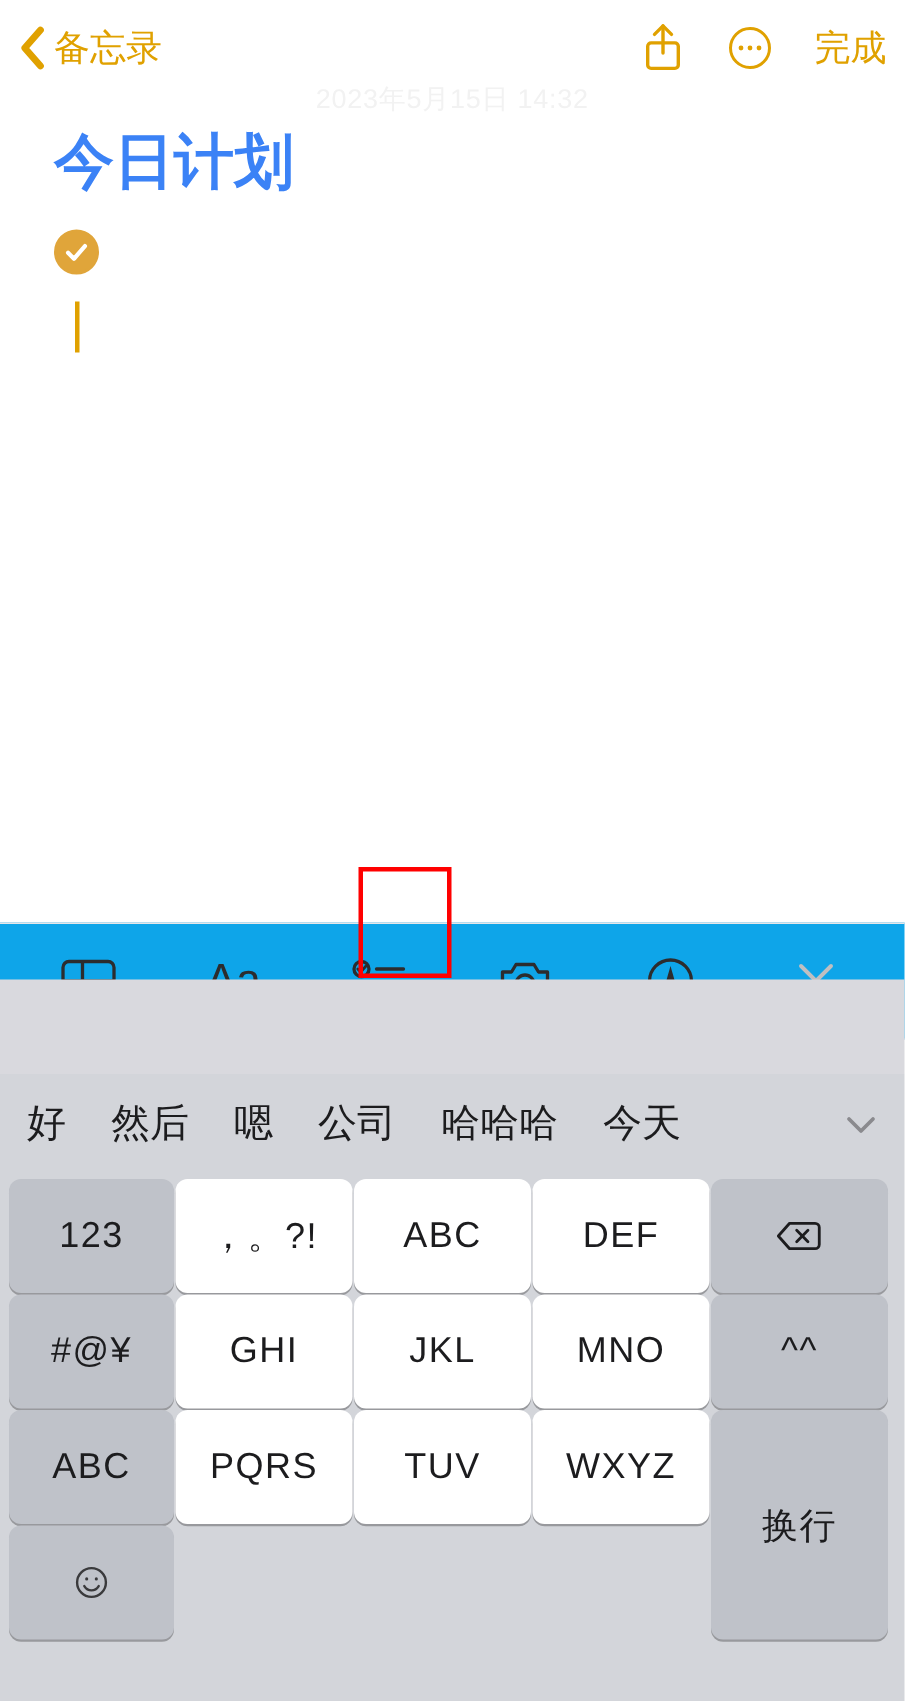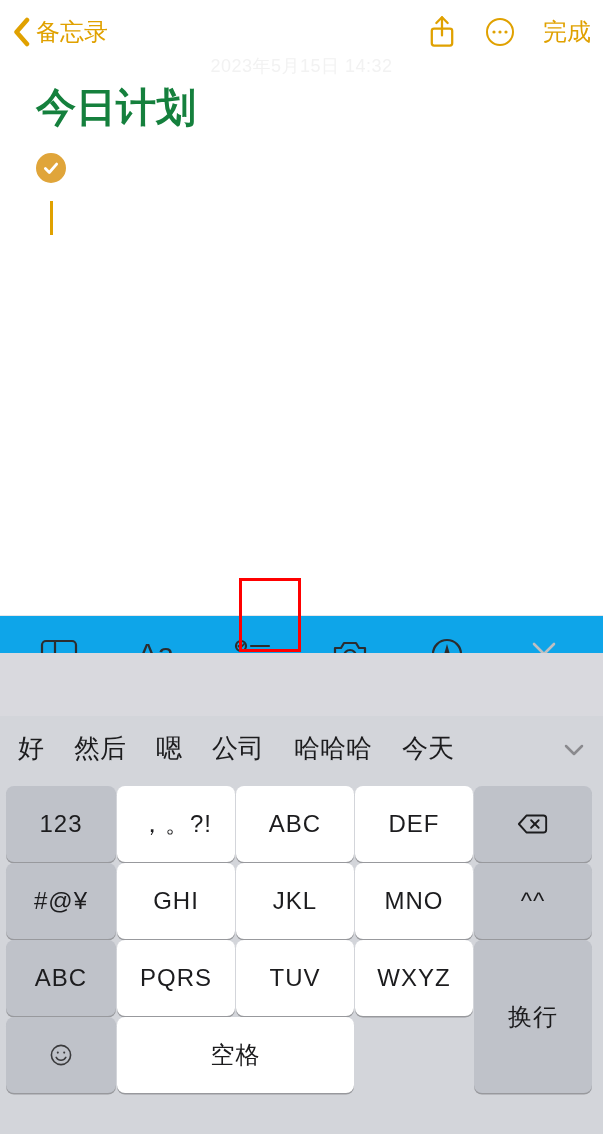--- a/index.html
+++ b/index.html
@@ -10,21 +10,21 @@
     .nav-left { display: flex; align-items: center; color: #e0a100; font-size: 24px; }
     .back-chevron { width: 18px; height: 30px; }
     .back-label { margin-left: 6px; }
     .nav-right { display: flex; align-items: center; gap: 28px; }
     .nav-icon { width: 30px; height: 30px; display: flex; align-items: center; justify-content: center; color: #e0a100; }
     .done-btn { color: #e0a100; font-size: 24px; font-weight: 500; }
     .date-stamp { position: absolute; top: 54px; left: 0; right: 0; text-align: center; font-size: 18px; color: #f2f2f2; letter-spacing: 0.5px; }
 
     
     .note { padding: 16px 30px 0 36px; }
-    .title { font-size: 40px; font-weight: 600; color: #15803d; margin-bottom: 18px; }
+    .title { font-size: 40px; font-weight: 600; color: #3b82f6; margin-bottom: 18px; }
     .check-row { display: flex; align-items: center; gap: 22px; margin-bottom: 18px; }
     .circle { width: 30px; height: 30px; border-radius: 50%; border: 2px solid #c7c7c7; flex-shrink: 0; display: flex; align-items: center; justify-content: center; }
     .circle.checked { background: #e0a53a; border-color: #e0a53a; color: #fff; }
     .circle.checked svg { width: 18px; height: 18px; }
     .item-text { font-size: 25px; color: #333; }
     .caret { width: 3px; height: 34px; background: #e0a100; margin-top: 6px; margin-left: 14px; }
 
     
     .fmt-bar { position: absolute; top: 575px; left: 0; right: 0; height: 78px; background: #0ea5e9; border-top: 1px solid #e6e6e9; border-bottom: 1px solid #e0e0e4; display: flex; align-items: center; justify-content: space-around; padding: 0 10px; margin-top: 40px; }
     .fmt-btn { width: 54px; height: 54px; display: flex; align-items: center; justify-content: center; color: #2c2c2e; }
@@ -187,15 +187,14 @@
       </div>
 
     <div class="key fn emoji">
       <svg width="30" height="30" viewBox="0 0 30 30" fill="none" stroke="#3a3a3c" stroke-width="2" stroke-linecap="round">
         <circle cx="15" cy="15" r="12"></circle>
           <circle cx="11" cy="12" r="1.3" fill="#3a3a3c" stroke="none"></circle>
           <circle cx="19" cy="12" r="1.3" fill="#3a3a3c" stroke="none"></circle>
           <path d="M9 18c1.5 2.4 4 3.6 6 3.6s4.5-1.2 6-3.6"></path>
       </svg>
     </div>
-    <div class="key wide2">空格</div>
   </div>
 </div>
 
 </body></html>

